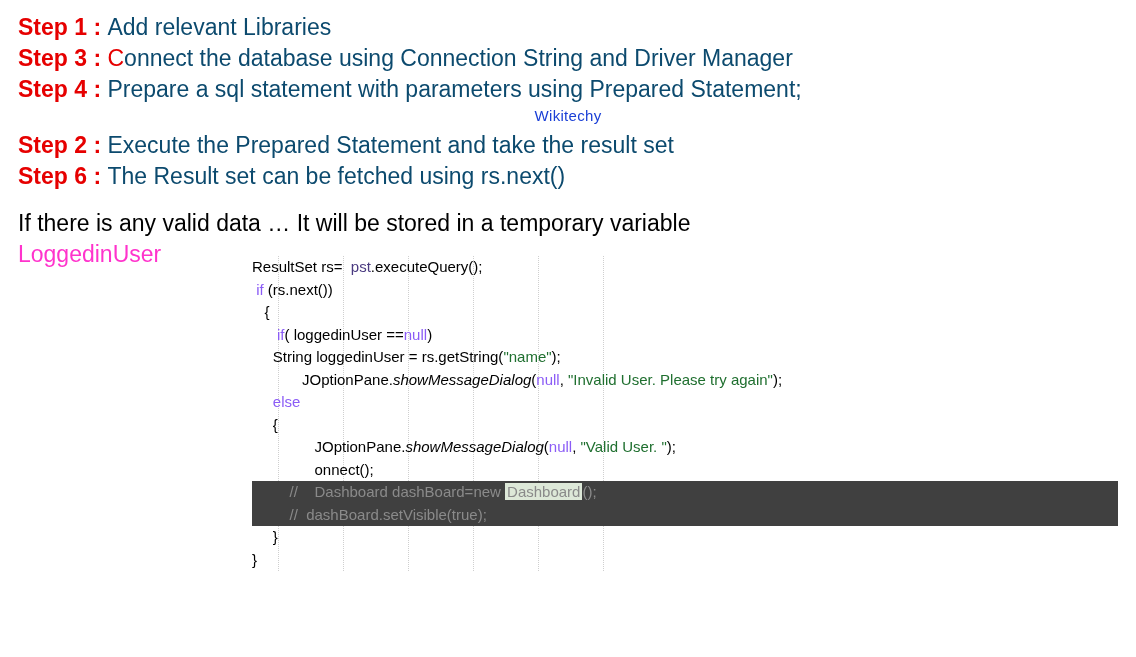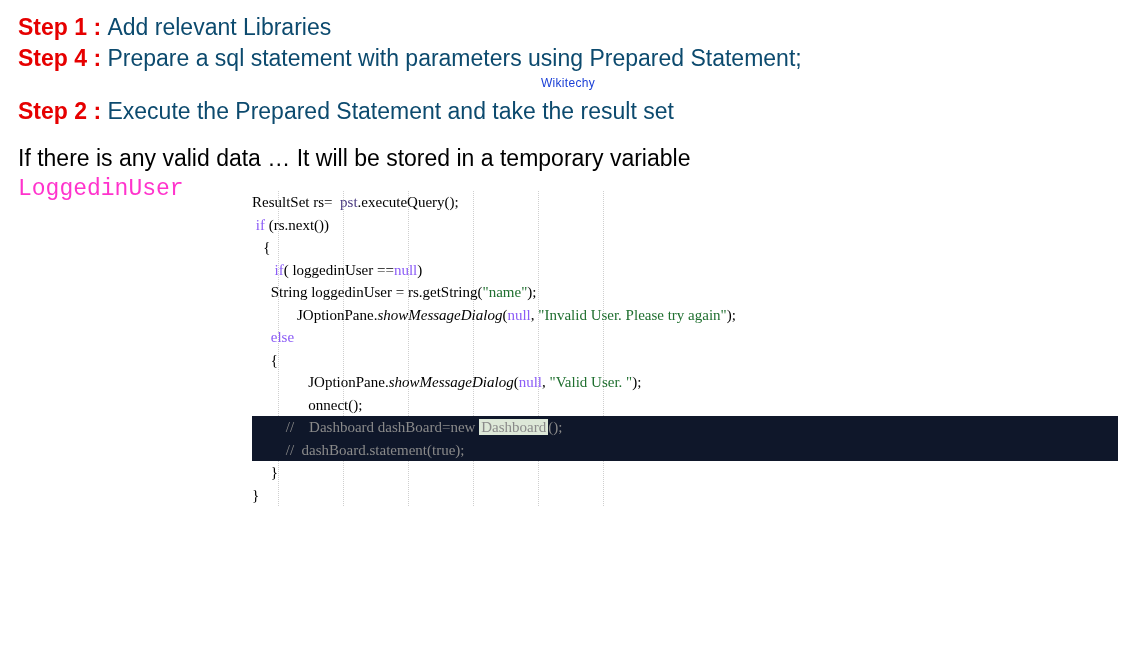--- a/index.html
+++ b/index.html
@@ -22,87 +22,92 @@
   }
   .step-text {
     color: #0c4a6e;
   }
   .big-c {
     color: #e60000;
   }
   .watermark {
     text-align: center;
     color: #1a3fd6;
-    font-size: 12px;
+    font-size: 15px;
     margin: 2px 0 6px 0;
     letter-spacing: .3px;
   }
   .note-line {
     font-size: 23px;
     color: #000000;
     line-height: 1.35;
     margin-top: 16px;
   }
   .pink {
     color: #ff33cc;
     font-size: 23px;
     line-height: 1.35;
-    font-family: Liberation Mono, monospace;
   }
 
   
   .code-wrap {
     margin-left: 210px;
     margin-top: -14px;
-    font-family: Liberation Serif, serif;
+    font-family: Liberation Sans, sans-serif;
     font-size: 15px;
     line-height: 1.5;
     position: relative;
     padding-left: 24px;
   }
   .guide {
     position: absolute;
     top: 0; bottom: 0;
     width: 0;
     border-left: 1px dotted #cfcfcf;
   }
   .g1 { left: 50px; }
   .g2 { left: 115px; }
   .g3 { left: 180px; }
   .g4 { left: 245px; }
   .g5 { left: 310px; }
   .g6 { left: 375px; }
 
   .row { white-space: pre; position: relative; z-index: 1; }
-  .hl { background: #0f172a; }
+  .hl { background: #404040; }
   .tok-kw { color: #8b5cf6; font-weight: 500; }
   .tok-ident { color: #000000; }
   .tok-str { color: #1f6f2f; }
   .tok-italic { font-style: italic; }
   .tok-gray { color: #8a8a8a; }
   .tok-var { color: #4a3a80; }
   .dash-hl { background: #dde8d8; padding: 0 2px; }
 </style>
 </head>
 <body>
 
 <div class="steps">
   <div>
     <span class="step-label">Step 1 : </span><span class="step-text">Add relevant Libraries</span>
   </div>
   <div>
+    <span class="step-label">Step 3 : </span><span class="big-c">C</span><span class="step-text">onnect the database using Connection String and Driver Manager</span>
+  </div>
+  <div>
     <span class="step-label">Step 4 : </span><span class="step-text">Prepare a sql statement with parameters using Prepared Statement;</span>
   </div>
 </div>
 
 <div class="watermark">Wikitechy</div>
 
 <div class="steps">
   <div>
     <span class="step-label">Step 2 : </span><span class="step-text">Execute the Prepared Statement and take the result set</span>
+  </div>
+  <div>
+    <span class="step-label">Step 6 : </span><span class="step-text">The Result set can be fetched using rs.next()</span>
   </div>
 </div>
 
 <div class="note-line">If there is any valid data … It will be stored in a temporary variable</div>
 <div class="pink">LoggedinUser</div>
 
 <div class="code-wrap">
   <div class="guide g1"></div>
   <div class="guide g2"></div>
   <div class="guide g3"></div>
@@ -114,16 +119,16 @@
   <div class="row"><span> </span><span class="tok-kw">if</span><span class="tok-ident"> (rs.next())</span></div>
   <div class="row"><span class="tok-ident">   {</span></div>
   <div class="row"><span>      </span><span class="tok-kw">if</span><span class="tok-ident">( loggedinUser ==</span><span class="tok-kw">null</span><span class="tok-ident">)</span></div>
   <div class="row"><span class="tok-ident">     String loggedinUser = rs.getString(</span><span class="tok-str">"name"</span><span class="tok-ident">);</span></div>
   <div class="row"><span class="tok-ident">            JOptionPane.</span><span class="tok-italic">showMessageDialog</span><span class="tok-ident">(</span><span class="tok-kw">null</span><span class="tok-ident">, </span><span class="tok-str">"Invalid User. Please try again"</span><span class="tok-ident">);</span></div>
   <div class="row"><span>     </span><span class="tok-kw">else</span></div>
   <div class="row"><span class="tok-ident">     {</span></div>
   <div class="row"><span class="tok-ident">               JOptionPane.</span><span class="tok-italic">showMessageDialog</span><span class="tok-ident">(</span><span class="tok-kw">null</span><span class="tok-ident">, </span><span class="tok-str">"Valid User. "</span><span class="tok-ident">);</span></div>
   <div class="row"><span class="tok-ident">               onnect();</span></div>
   <div class="row hl"><span class="tok-gray">         //    Dashboard dashBoard=</span><span class="tok-gray">new</span><span class="tok-gray"> </span><span class="tok-gray dash-hl">Dashboard</span><span class="tok-gray">();</span></div>
-  <div class="row hl"><span class="tok-gray">         //  dashBoard.statement(true);</span></div>
+  <div class="row hl"><span class="tok-gray">         //  dashBoard.setVisible(true);</span></div>
   <div class="row"><span class="tok-ident">     }</span></div>
   <div class="row"><span class="tok-ident">}</span></div>
 </div>
 
 </body></html>

